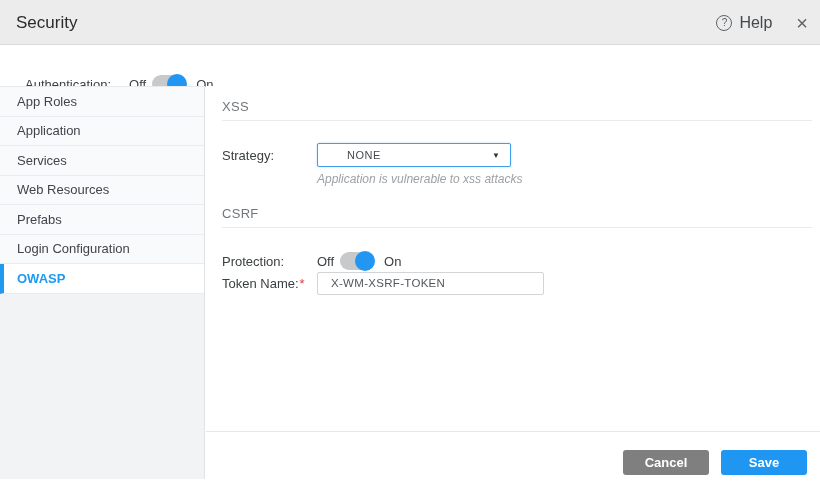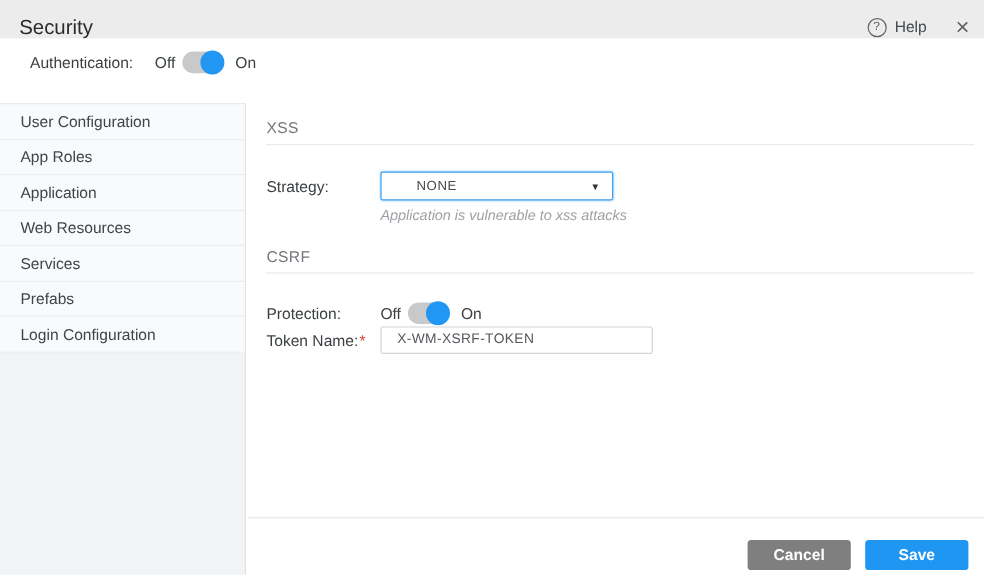--- a/index.html
+++ b/index.html
@@ -21,29 +21,29 @@
     font-size: 17px; font-weight: 500; color: #2b2b2b;
   }
   .header-right {
     position: absolute; right: 12px; top: 0; height: 45px;
     display: flex; align-items: center;
   }
   .help-icon {
     width: 16px; height: 16px; border: 1px solid #5f6368; border-radius: 50%;
     font-size: 10px; line-height: 14px; text-align: center; color: #5f6368;
   }
-  .help-label { margin-left: 7px; font-size: 13px; color: #44484c; }
+  .help-label { margin-left: 7px; font-size: 16px; color: #44484c; }
   .close-icon {
     margin-left: 24px; font-size: 20px; line-height: 20px; color: #5f6368;
     cursor: pointer;
   }
 
   
   .auth-row {
-    position: absolute; top: 32px; left: 0; width: 820px; height: 40px;
+    position: absolute; top: 64px; left: 0; width: 820px; height: 40px;
     background: #fff; display: flex; align-items: center; padding-left: 25px;
   }
   .auth-label { font-size: 13px; color: #3c4043; }
 
   .toggle-group { display: flex; align-items: center; }
   .toggle-off { font-size: 13px; color: #3c4043; }
   .toggle-on  { font-size: 13px; color: #3c4043; }
   .toggle {
     position: relative; width: 34px; height: 18px;
     margin: 0 10px 0 6px; cursor: pointer;
@@ -156,27 +156,27 @@
     <span class="toggle-off">Off</span>
     <div class="toggle">
       <div class="toggle-track"></div>
       <div class="toggle-knob"></div>
     </div>
     <span class="toggle-on">On</span>
   </div>
 </div>
 
 <div class="sidebar">
-  <div class="sidebar-item">User Configuration</div>
   <div class="sidebar-item">App Roles</div>
   <div class="sidebar-item">Application</div>
+  <div class="sidebar-item">Services</div>
   <div class="sidebar-item">Web Resources</div>
-  <div class="sidebar-item">Services</div>
   <div class="sidebar-item">Prefabs</div>
   <div class="sidebar-item">Login Configuration</div>
+  <div class="sidebar-item selected">OWASP</div>
 </div>
 
 <div class="main">
 
   <div class="section-heading">XSS</div>
   <hr class="section-rule">
 
   <div class="form-row row-strategy">
     <span class="form-label">Strategy:</span>
     <div class="select-box">

